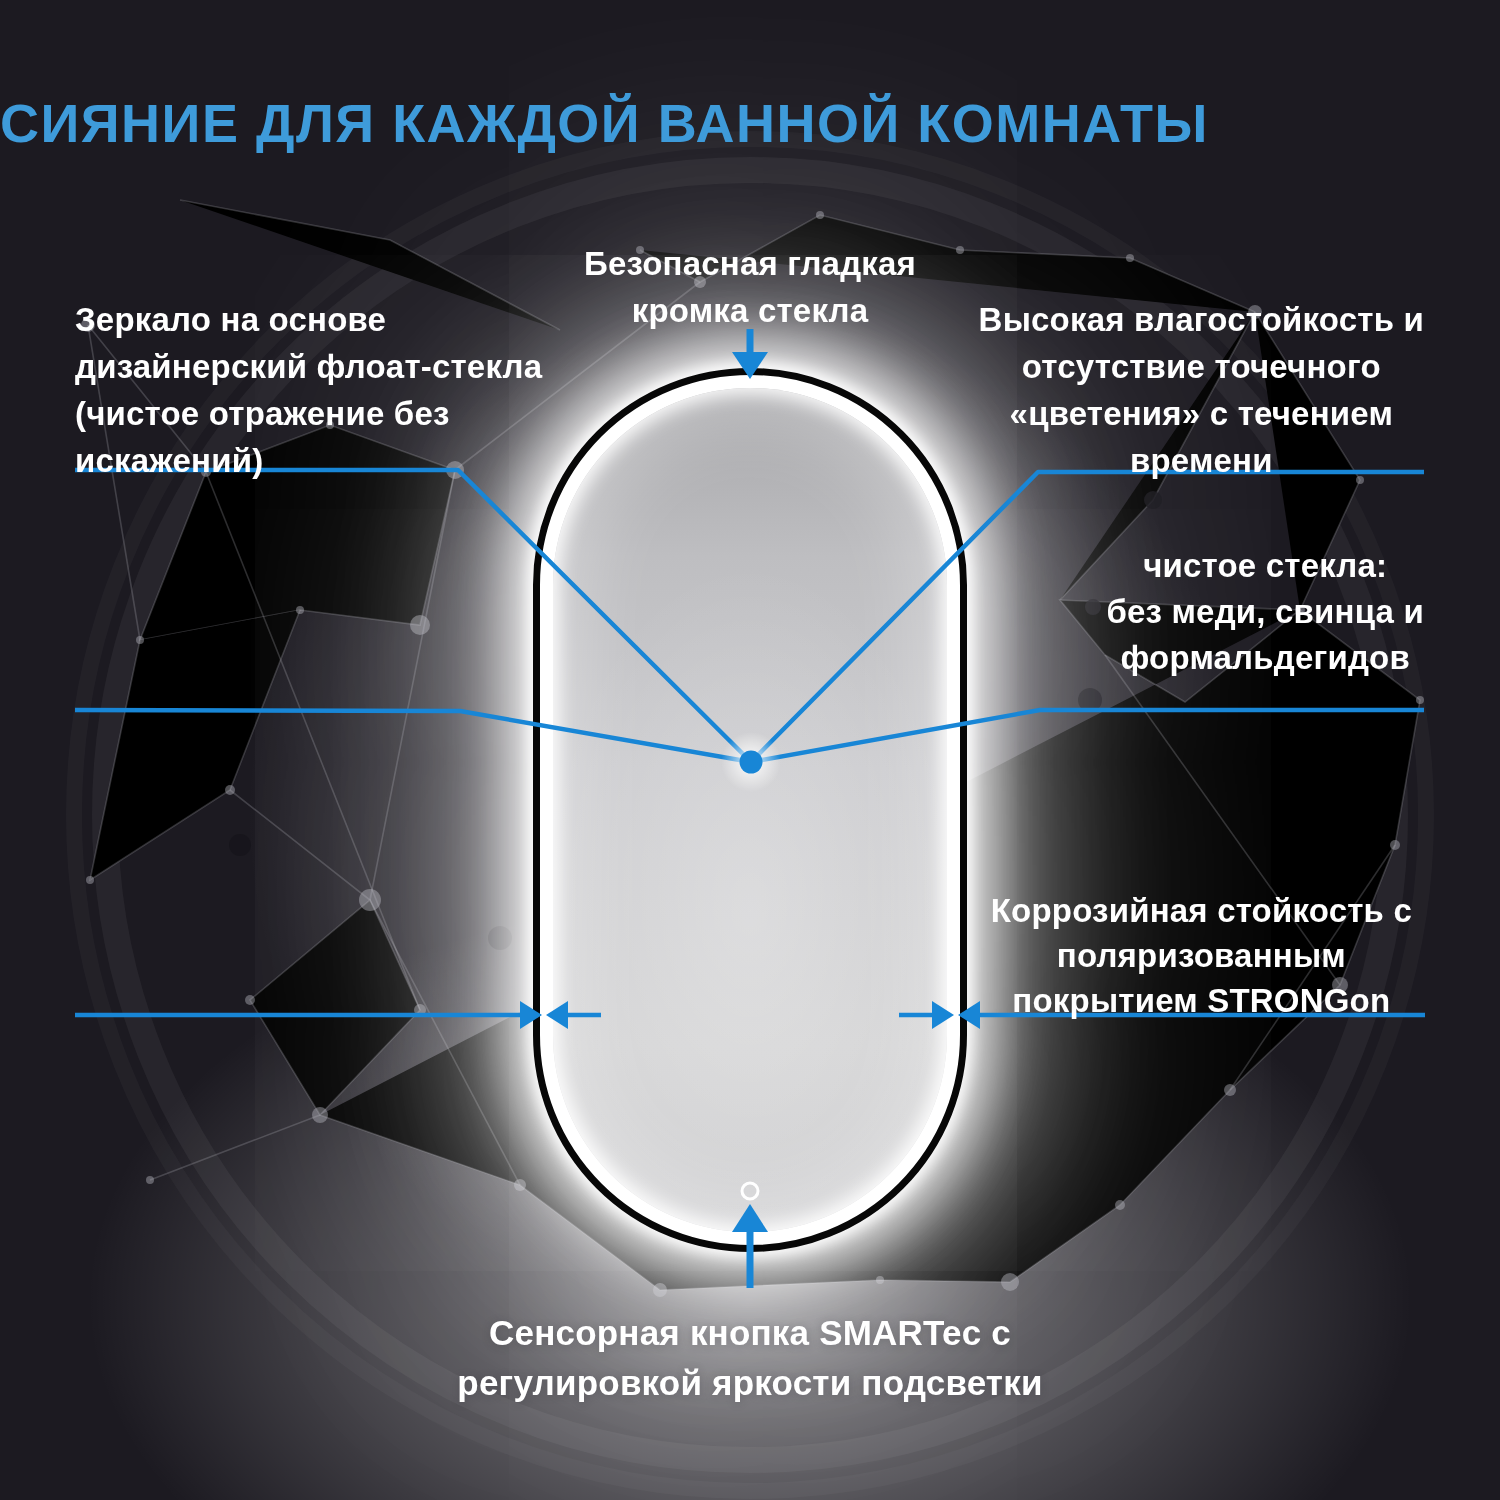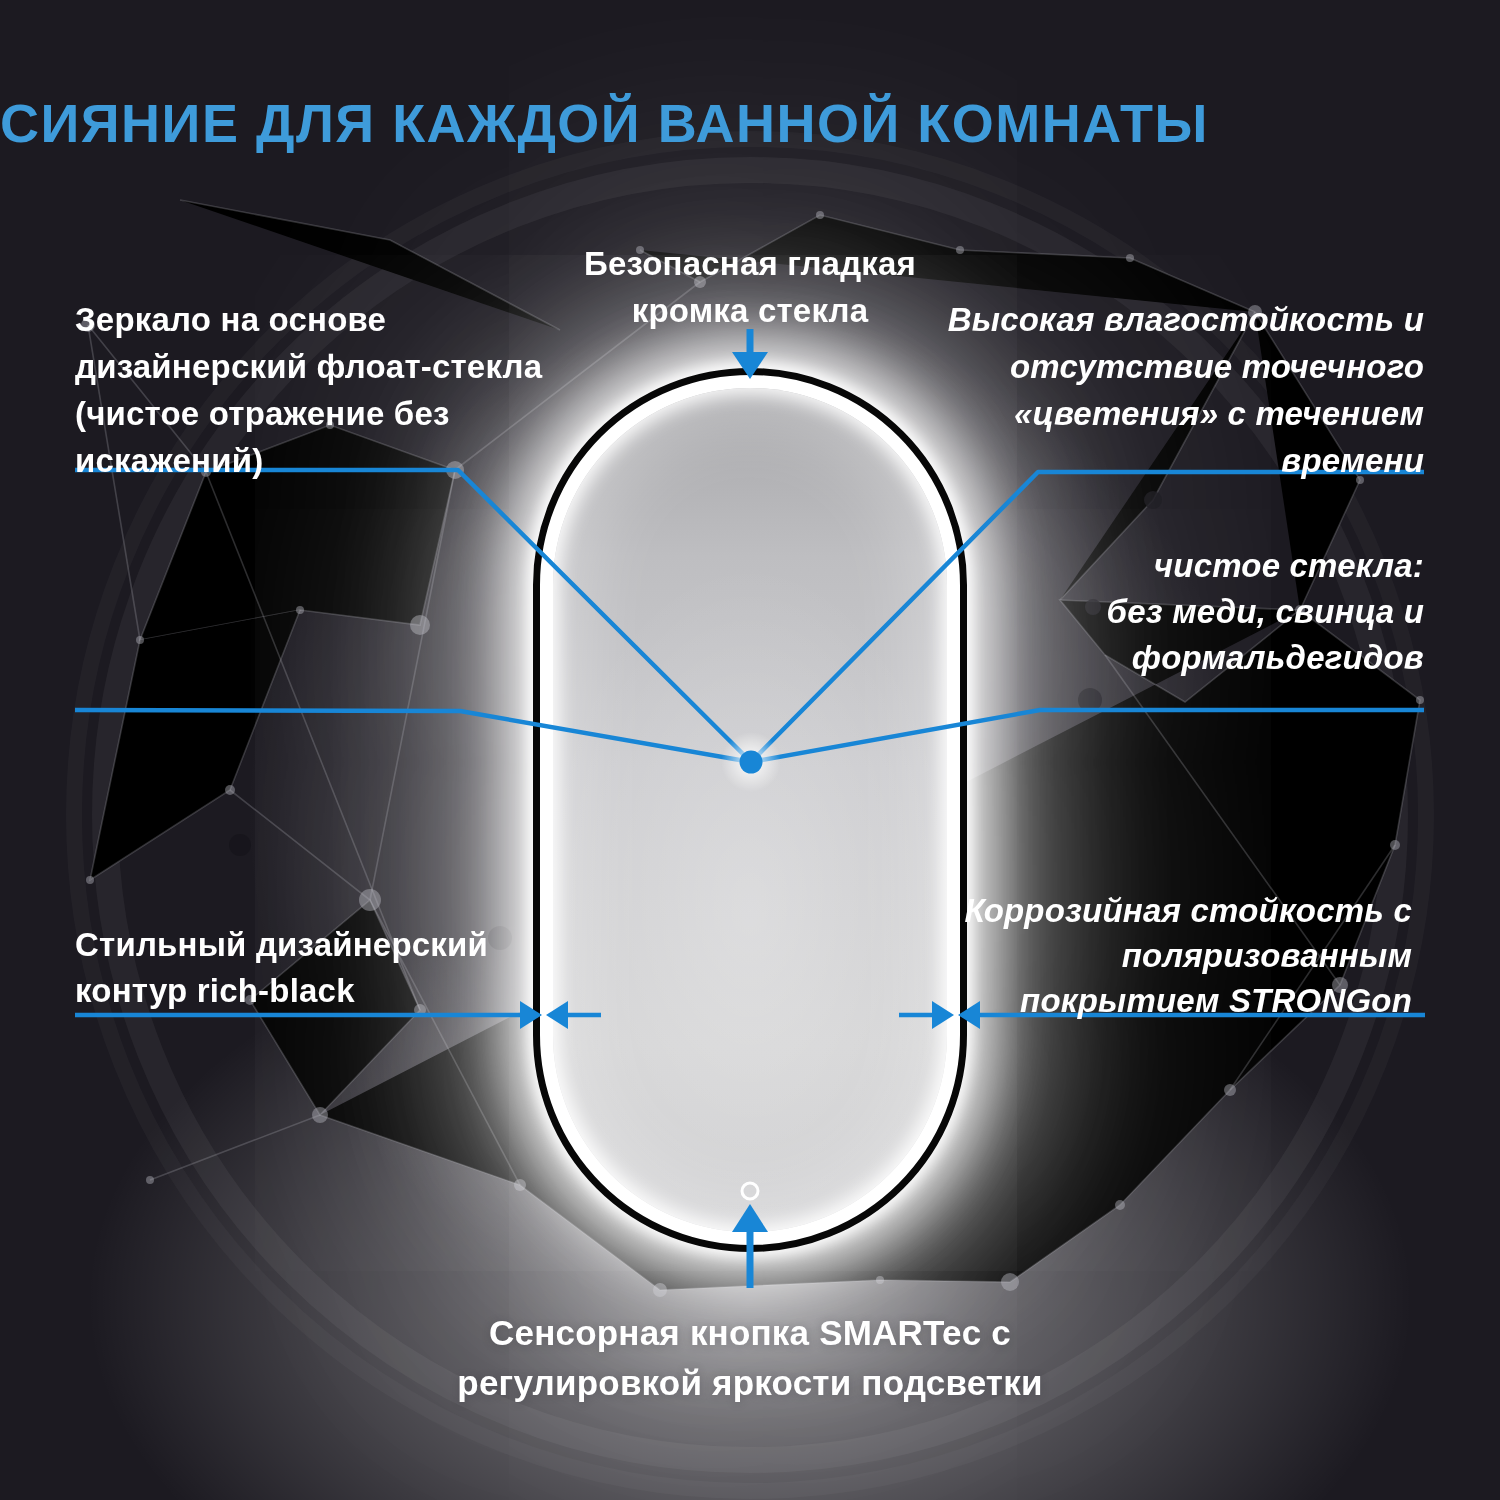--- a/index.html
+++ b/index.html
@@ -41,21 +41,21 @@
       radial-gradient(ellipse 70% 55% at 50% 62%, rgba(255,255,255,.25), rgba(255,255,255,0) 75%),
       linear-gradient(180deg,#a6a6a9 0%,#bebec1 20%,#cccccf 45%,#d5d5d6 78%,#cfcfd1 100%);
     box-shadow: inset 0 0 18px 6px rgba(255,255,255,.95), inset 0 0 70px 30px rgba(255,255,255,.30);
   }
   
   .bl{stroke:var(--accent-blue);stroke-width:4.5;fill:none;stroke-linejoin:round;}
   .bls{stroke:var(--accent-blue);stroke-width:7;fill:none;}
   .bf{fill:var(--accent-blue);stroke:none;}
   
   .callout{position:absolute;color:var(--text-white);font-weight:700;font-size:33px;line-height:47px;letter-spacing:.2px;}
-  .align-right{text-align:right;font-style:italic;}
+  .align-right{text-align:center;}
   .align-center{text-align:center;}
   #title{
     position:absolute;left:0;right:0;top:92px;text-align:left;
     color:var(--title-blue);font-size:54px;font-weight:800;letter-spacing:1.5px;
   }
   #co-top-center{left:50%;top:240px;transform:translateX(-50%);white-space:nowrap;}
   #co-top-left{left:75px;top:296px;}
   #co-top-right{right:76px;top:296px;}
   #co-mid-left{left:75px;top:543px;line-height:46px;}
   #co-mid-right{right:76px;top:543px;line-height:46px;}
@@ -193,24 +193,20 @@
     <div>времени</div>
   </div>
 
 
   <div id="co-mid-right" class="callout align-right">
     <div>чистое стекла:</div>
     <div>без меди, свинца и</div>
     <div>формальдегидов</div>
   </div>
 
-  <div id="co-bottom-left" class="callout">
-    <div>Стильный дизайнерский</div>
-    <div>контур rich-black</div>
-  </div>
 
   <div id="co-bottom-right" class="callout align-right">
     <div>Коррозийная стойкость с</div>
     <div>поляризованным</div>
     <div>покрытием STRONGon</div>
   </div>
 
   <div id="co-bottom-center" class="callout align-center">
     <div>Сенсорная кнопка SMARTec с</div>
     <div>регулировкой яркости подсветки</div>

